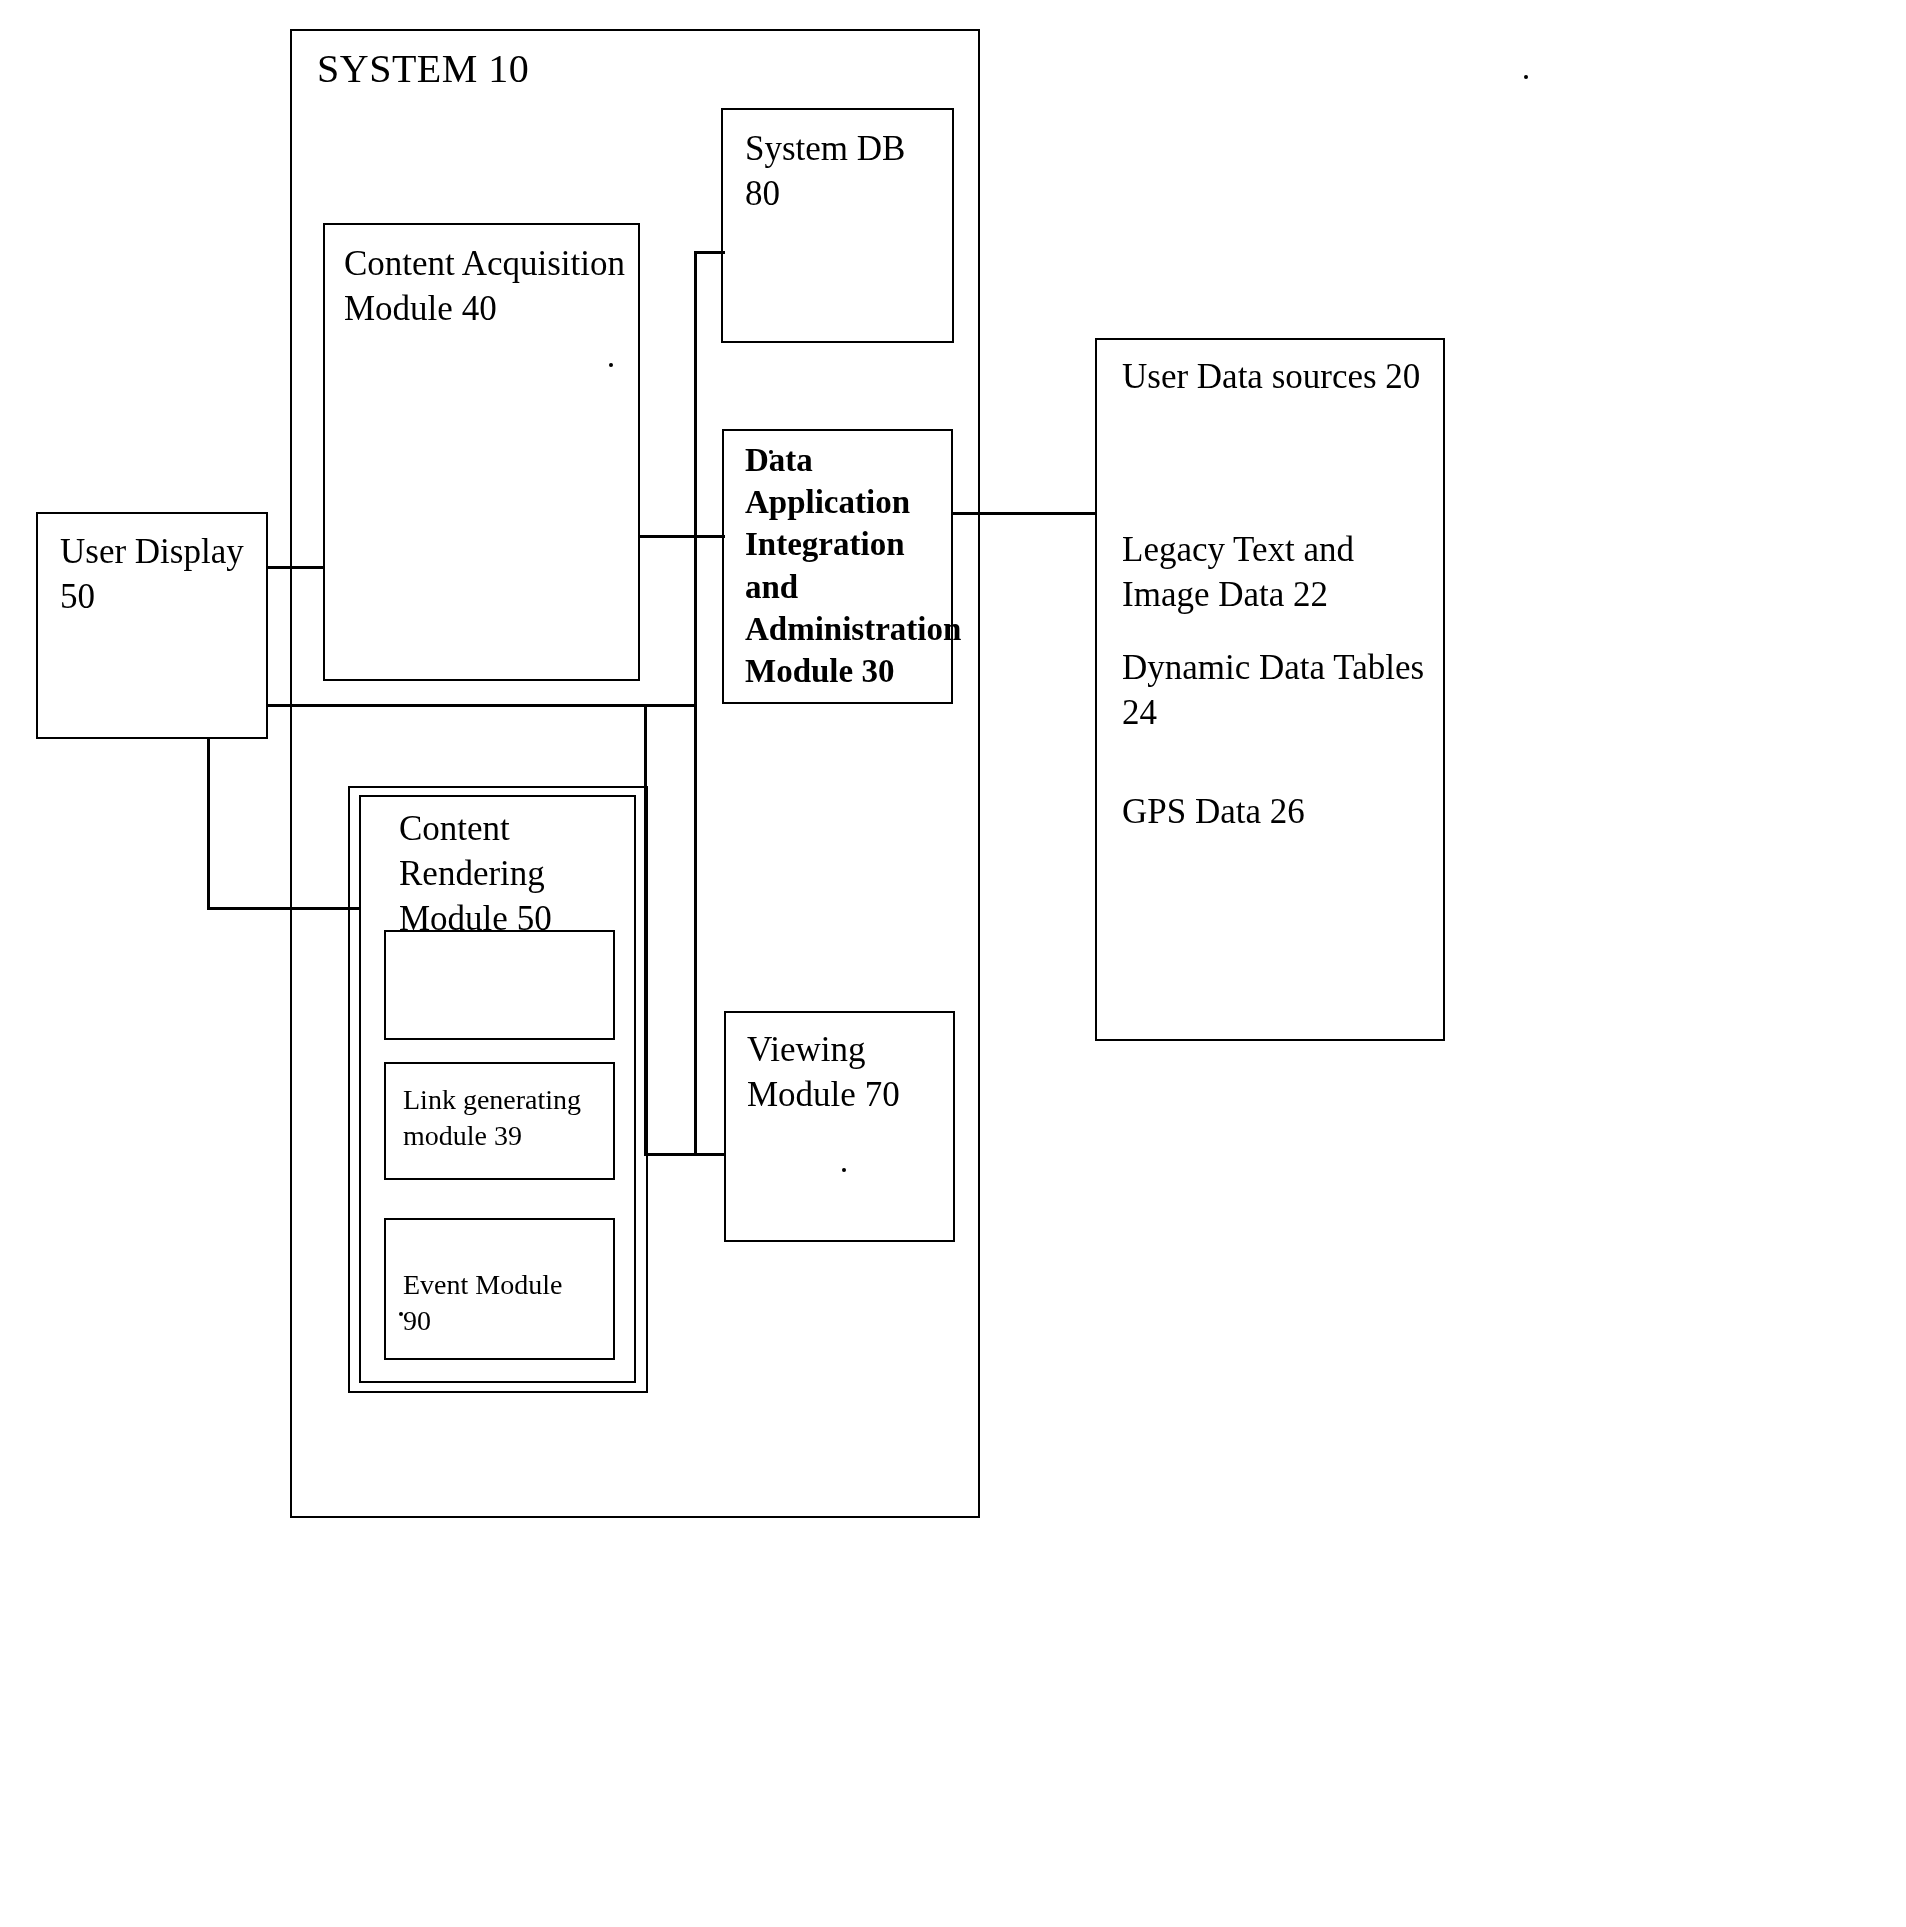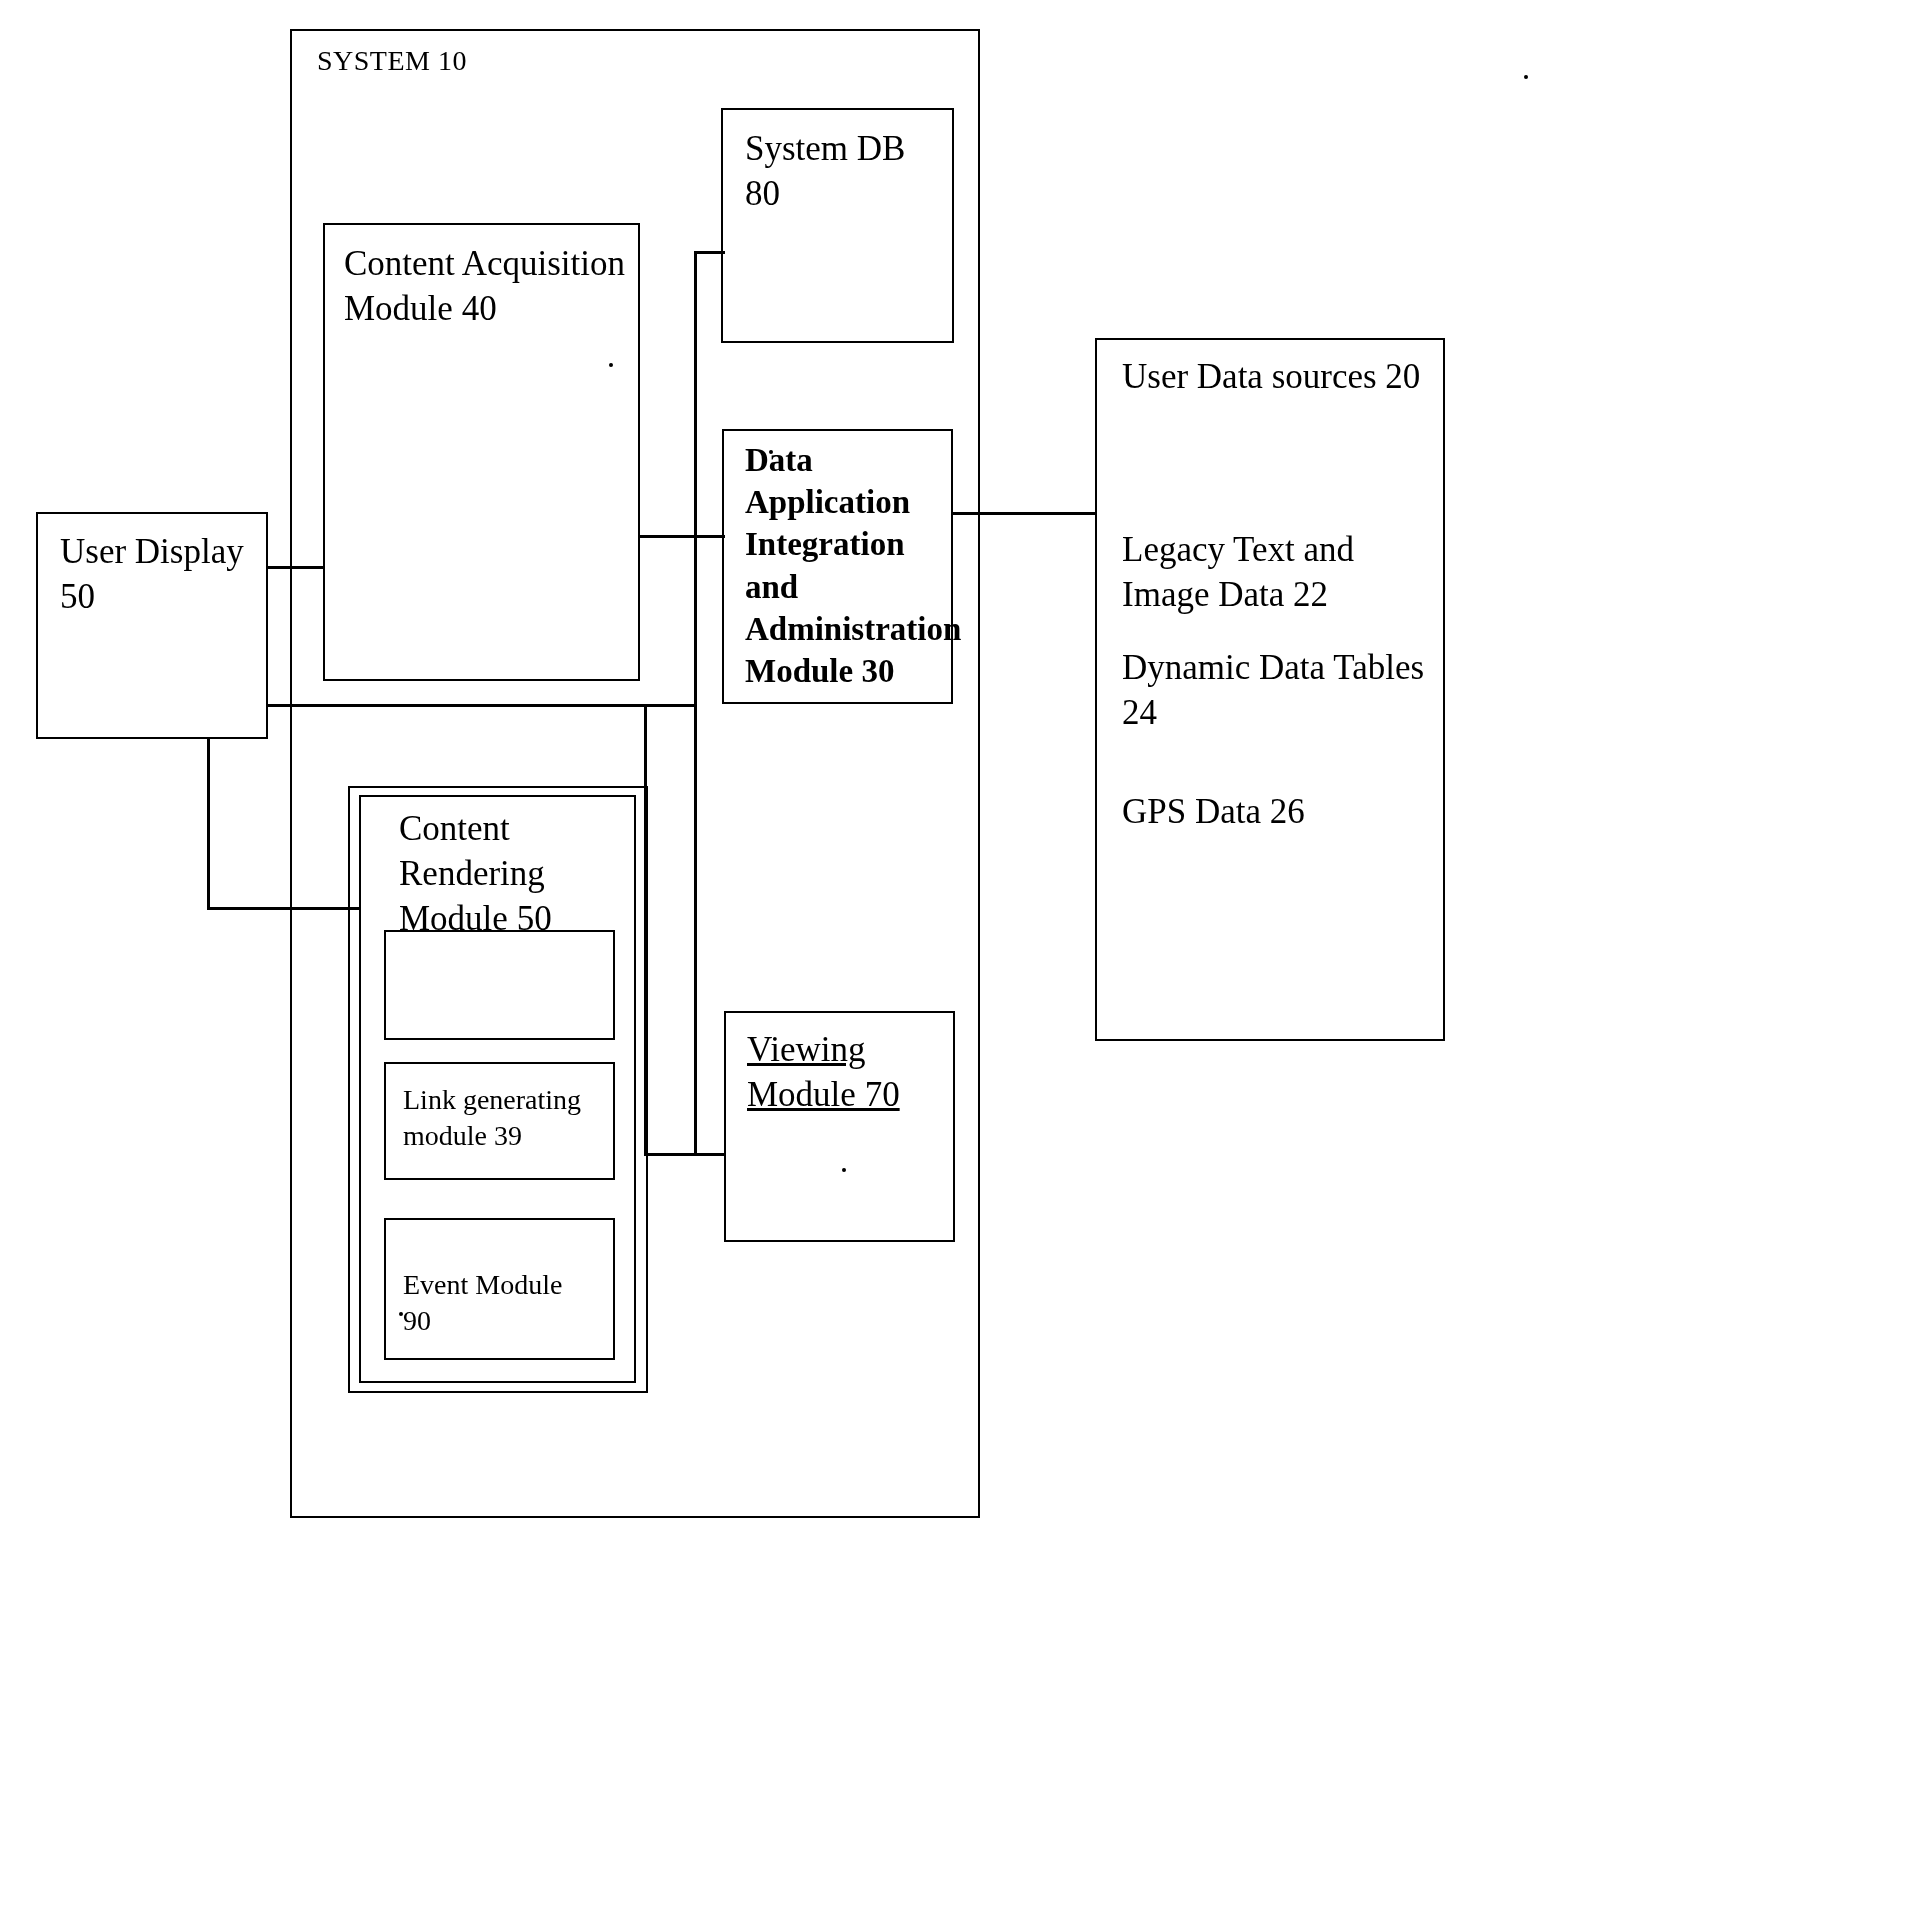--- a/index.html
+++ b/index.html
@@ -28,21 +28,21 @@
     background: transparent;
     box-sizing: border-box;
   }
   .label {
     position: absolute;
     white-space: pre-line;
     line-height: 1.28;
     color: #000;
   }
   .sys-title {
-    font-size: 28px;
+    font-size: 40px;
     letter-spacing: 0.5px;
   }
   .lbl-lg {
     font-size: 35px;
   }
   .lbl-md {
     font-size: 33px;
     font-weight: bold;
   }
   .lbl-sm {
@@ -105,21 +105,21 @@
 
   <div class="box" style="left:384px; top:1062px; width:231px; height:118px;"></div>
   <div class="label lbl-sm" style="left:403px; top:1082px;">Link generating
 module 39</div>
 
   <div class="box" style="left:384px; top:1218px; width:231px; height:142px;"></div>
   <div class="label lbl-sm" style="left:403px; top:1267px;">Event Module
 90</div>
 
   <div class="box" style="left:724px; top:1011px; width:231px; height:231px;"></div>
-  <div class="label lbl-lg" style="left:747px; top:1028px;text-decoration:underline;">Viewing
+  <div class="label lbl-lg" style="left:747px; top:1028px;">Viewing
 Module 70</div>
 
   <div class="box" style="left:1095px; top:338px; width:350px; height:703px;"></div>
   <div class="label lbl-lg" style="left:1122px; top:355px;">User Data sources 20</div>
   <div class="label lbl-lg" style="left:1122px; top:528px;">Legacy Text and
 Image Data 22</div>
   <div class="label lbl-lg" style="left:1122px; top:646px;">Dynamic Data Tables
 24</div>
   <div class="label lbl-lg" style="left:1122px; top:790px;">GPS Data 26</div>
 

